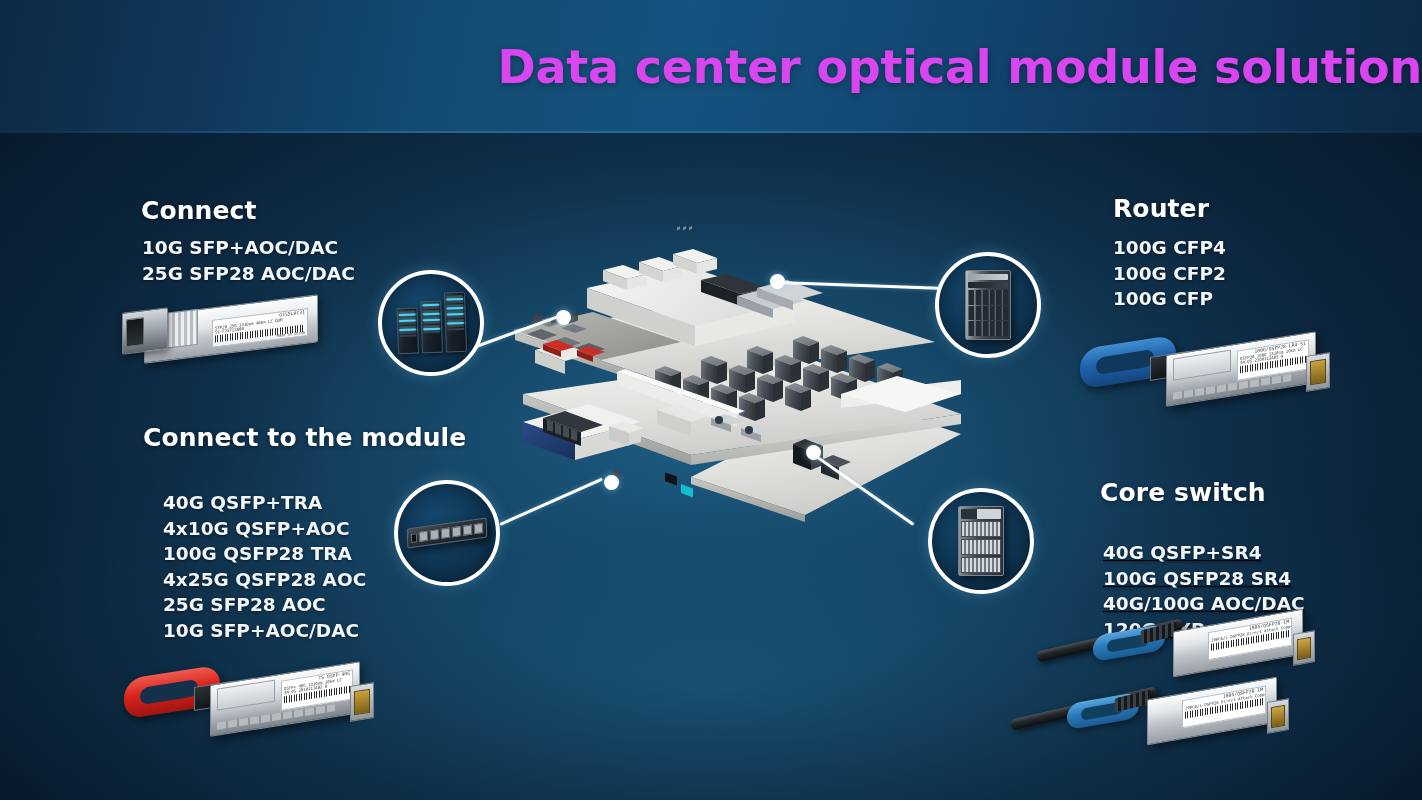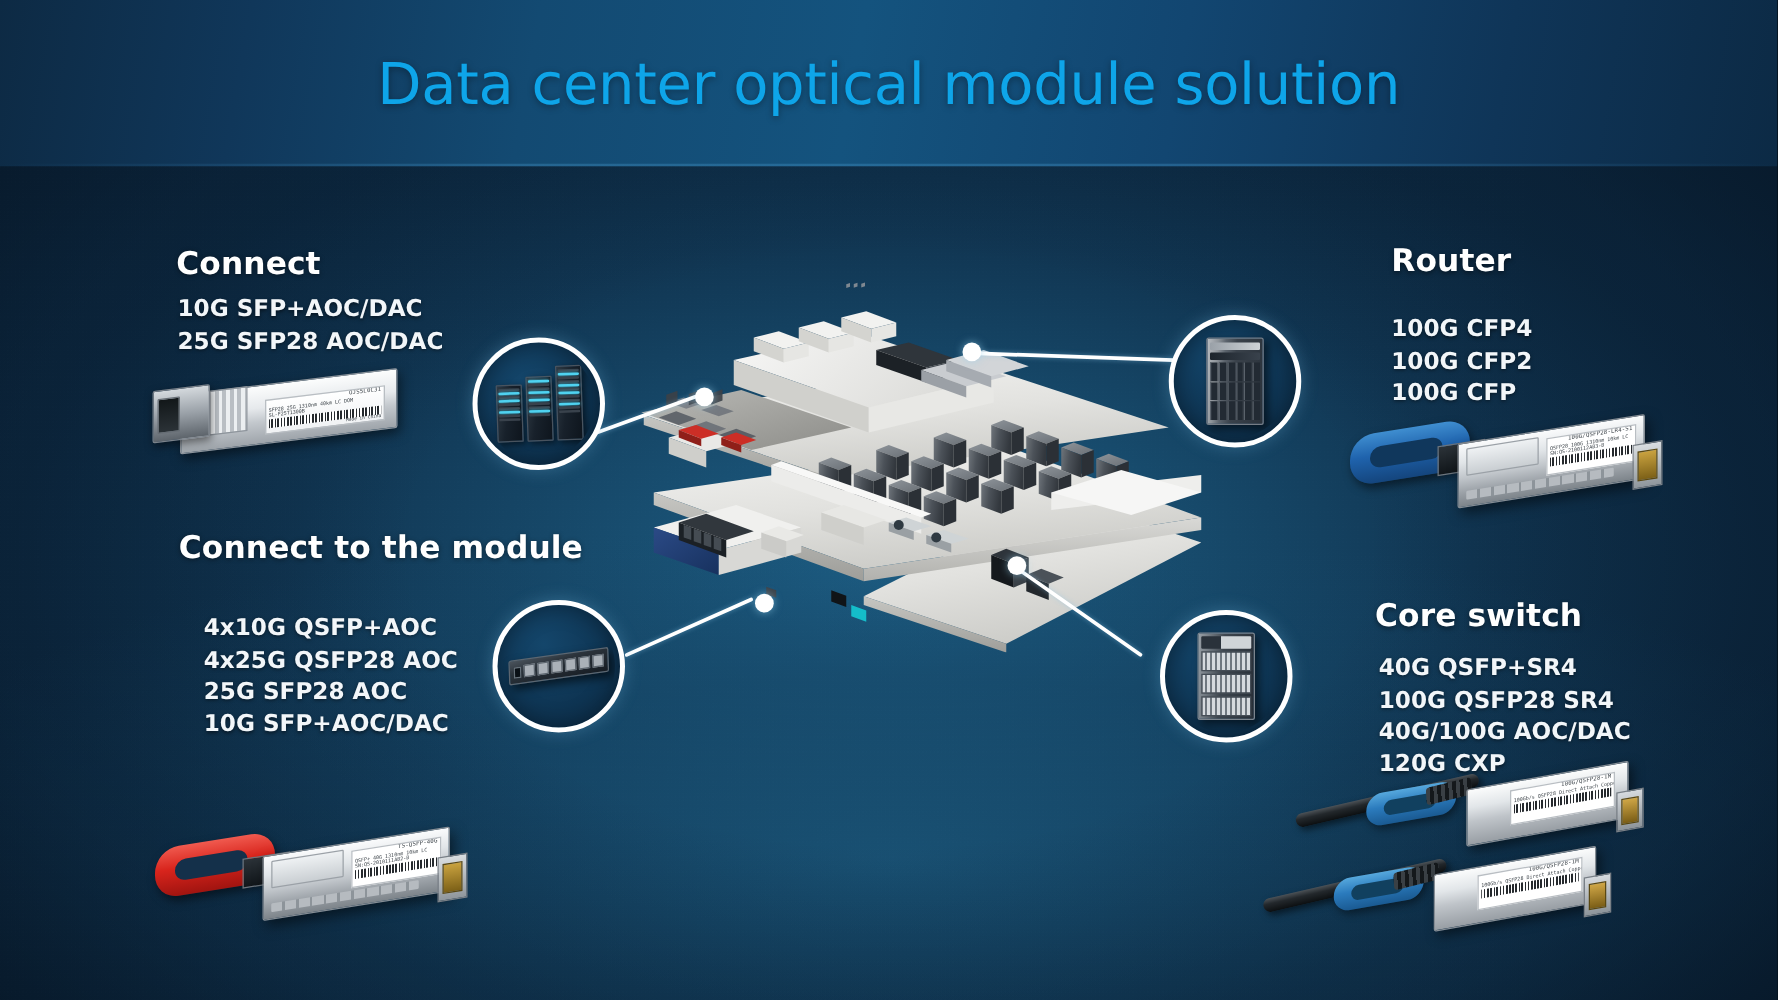--- a/index.html
+++ b/index.html
@@ -73,24 +73,24 @@
         #0c2a45 100%);
   }
   .header-band::after {
     content:"";
     position:absolute; left:0; right:0; bottom:0; height:2px;
     background: linear-gradient(90deg, rgba(40,110,160,0) 0%, rgba(70,150,200,0.35) 30%, rgba(70,150,200,0.35) 70%, rgba(40,110,160,0) 100%);
   }
   .title {
     position: absolute;
     left: 0; right: 0; top: 44px;
-    text-align: center;
-    color: #0ea5e9;
+    text-align: right;
+    color: #d946ef;
     font-size: 46px;
-    font-weight: normal;
+    font-weight: bold;
     letter-spacing: -0.2px;
     line-height: 1;
     text-shadow: 0 2px 6px rgba(0,0,0,0.35);
   }
 
   
   .block { position: absolute; }
   .block h2 {
     margin: 0 0 10px 0;
     color: #ffffff;
@@ -109,27 +109,27 @@
     line-height: 25.5px;
     white-space: nowrap;
     text-shadow: 0 1px 3px rgba(0,0,0,0.5);
   }
 
   #blk-server { left: 141px; top: 196px; }
   #blk-server h2 { margin-left: 0px; }
   #blk-server ul { margin-left: 1px; }
 
   #blk-router { left: 1113px; top: 194px; }
-  #blk-router ul { margin-top: 28px; }
+  #blk-router ul { margin-top: 12px; }
 
   #blk-switch { left: 143px; top: 423px; }
   #blk-switch ul { margin-top: 38px; margin-left: 20px; }
 
   #blk-core { left: 1100px; top: 478px; }
-  #blk-core ul { margin-top: 15px; margin-left: 3px; }
+  #blk-core ul { margin-top: 33px; margin-left: 3px; text-decoration: underline; }
 
   
   .callout {
     position: absolute;
     width: 98px; height: 98px;
     border-radius: 50%;
     border: 4px solid #ffffff;
     background: radial-gradient(circle at 38% 32%, #14466b 0%, #0e3452 60%, #0b2a44 100%);
     box-shadow: 0 0 14px rgba(120,190,230,0.30), inset 0 0 18px rgba(0,0,0,0.35);
     overflow: visible;
@@ -796,21 +796,23 @@
     <ul>
       <li>100G CFP4</li>
       <li>100G CFP2</li>
       <li>100G CFP</li>
     </ul>
   </div>
 
   <div class="block" id="blk-switch">
     <h2>Connect to the module</h2>
     <ul>
+      <li>40G QSFP+TRA</li>
       <li>4x10G QSFP+AOC</li>
+      <li>100G QSFP28 TRA</li>
       <li>4x25G QSFP28 AOC</li>
       <li>25G SFP28 AOC</li>
       <li>10G SFP+AOC/DAC</li>
     </ul>
   </div>
 
   <div class="block" id="blk-core">
     <h2>Core switch</h2>
     <ul>
       <li>40G QSFP+SR4</li>

